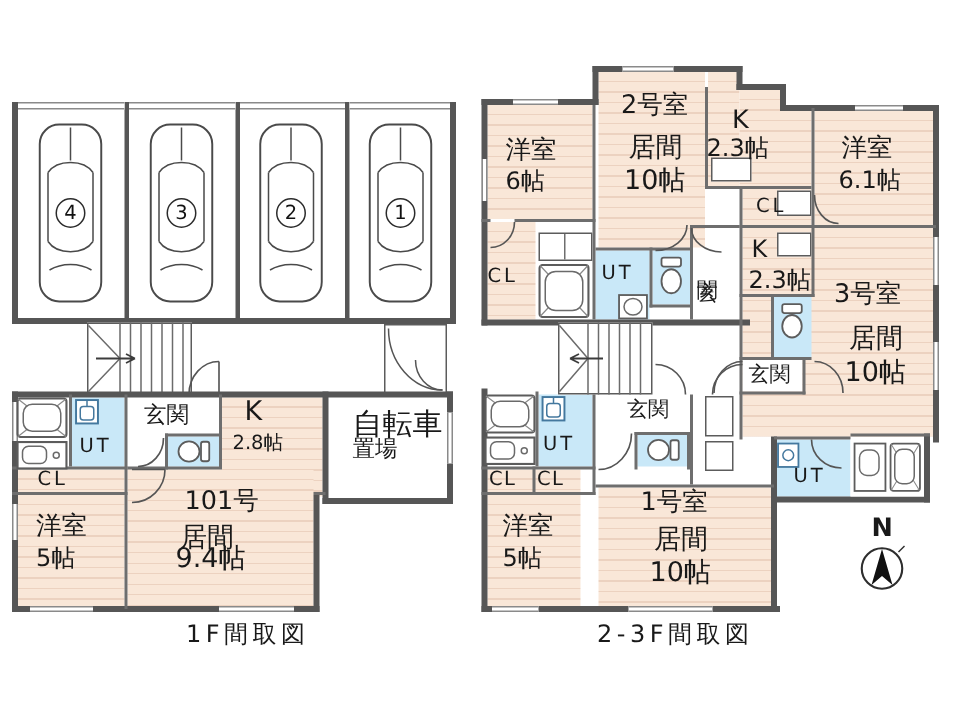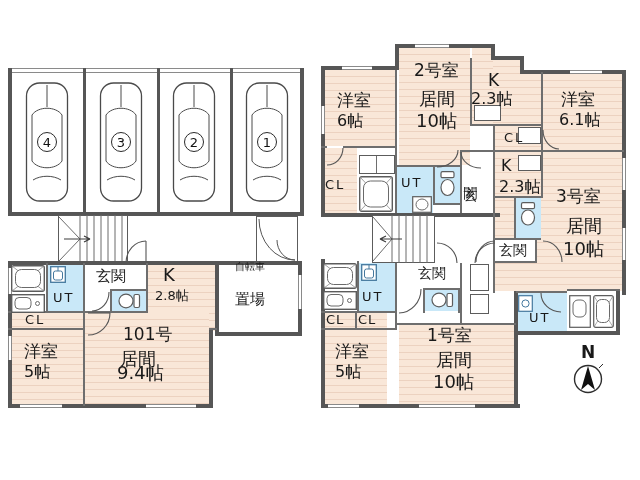--- a/index.html
+++ b/index.html
@@ -148,27 +148,28 @@
   </svg>
   <svg class="e" style="left:92px;top:292px" width="17" height="19">
     <path d="M17,0 A17,19 0 0 1 0,19" fill="none" stroke="#555" stroke-width="1.1"></path>
   </svg>
 
   <div class="e t" style="left:96px;top:269px;font-size:15px">玄関</div>
   <div class="e t" style="left:53px;top:291px;font-size:13px;letter-spacing:2px">UT</div>
   <div class="e t" style="left:25px;top:313px;font-size:13px;letter-spacing:2px">CL</div>
   <div class="e t" style="left:163px;top:266px;font-size:18px">K</div>
   <div class="e t" style="left:155px;top:289px;font-size:13px">2.8帖</div>
-  <div class="e t" style="left:235px;top:262px;font-size:10px">自転車</div>
+  <div class="e t" style="left:235px;top:272px;font-size:20px">自転車</div>
   <div class="e t" style="left:235px;top:292px;font-size:15px">置場</div>
   <div class="e t" style="left:123px;top:326px;font-size:17px">101号</div>
   <div class="e t" style="left:120px;top:350px;font-size:18px">居間</div>
   <div class="e t" style="left:117px;top:364px;font-size:18px">9.4帖</div>
   <div class="e t" style="left:24px;top:343px;font-size:17px">洋室</div>
   <div class="e t" style="left:24px;top:364px;font-size:16px">5帖</div>
+  <div class="e t" style="left:124px;top:415px;font-size:16px;letter-spacing:3px">1F間取図</div>
 
   <div class="e p" style="left:325px;top:70px;width:70px;height:76px"></div>
   <div class="e p" style="left:399px;top:48px;width:71px;height:117px"></div>
   <div class="e p" style="left:472px;top:48px;width:21px;height:76px"></div>
   <div class="e p" style="left:493px;top:60px;width:29px;height:64px"></div>
   <div class="e p" style="left:522px;top:74px;width:19px;height:50px"></div>
   <div class="e p" style="left:543px;top:74px;width:79px;height:76px"></div>
   <div class="e p" style="left:495px;top:126px;width:46px;height:24px"></div>
   <div class="e p" style="left:495px;top:152px;width:127px;height:139px"></div>
   <div class="e p" style="left:325px;top:148px;width:32px;height:65px"></div>
@@ -363,20 +364,21 @@
   <div class="e t" style="left:418px;top:266px;font-size:14px">玄関</div>
   <div class="e t" style="left:362px;top:290px;font-size:13px;letter-spacing:2px">UT</div>
   <div class="e t" style="left:326px;top:313px;font-size:13px;letter-spacing:1px">CL</div>
   <div class="e t" style="left:358px;top:313px;font-size:13px;letter-spacing:1px">CL</div>
   <div class="e t" style="left:529px;top:311px;font-size:13px;letter-spacing:2px">UT</div>
   <div class="e t" style="left:427px;top:327px;font-size:17px">1号室</div>
   <div class="e t" style="left:436px;top:351px;font-size:18px">居間</div>
   <div class="e t" style="left:433px;top:373px;font-size:18px">10帖</div>
   <div class="e t" style="left:335px;top:343px;font-size:17px">洋室</div>
   <div class="e t" style="left:335px;top:364px;font-size:16px">5帖</div>
+  <div class="e t" style="left:398px;top:415px;font-size:16px;letter-spacing:3px">2-3F間取図</div>
 
   <div class="e t" style="left:581px;top:344px;font-size:17px;font-weight:bold">N</div>
   <svg class="e" style="left:572px;top:362px" width="32" height="34">
     <circle cx="16" cy="17" r="13.5" fill="none" stroke="#2e2e2e" stroke-width="1.4"></circle>
     <path d="M16,4 L9,28 L16,22 L23,28 Z" fill="#111" stroke="none"></path>
     <path d="M27,6 L31,2" stroke="#2e2e2e" stroke-width="1"></path>
   </svg>
 
 </div>
 

